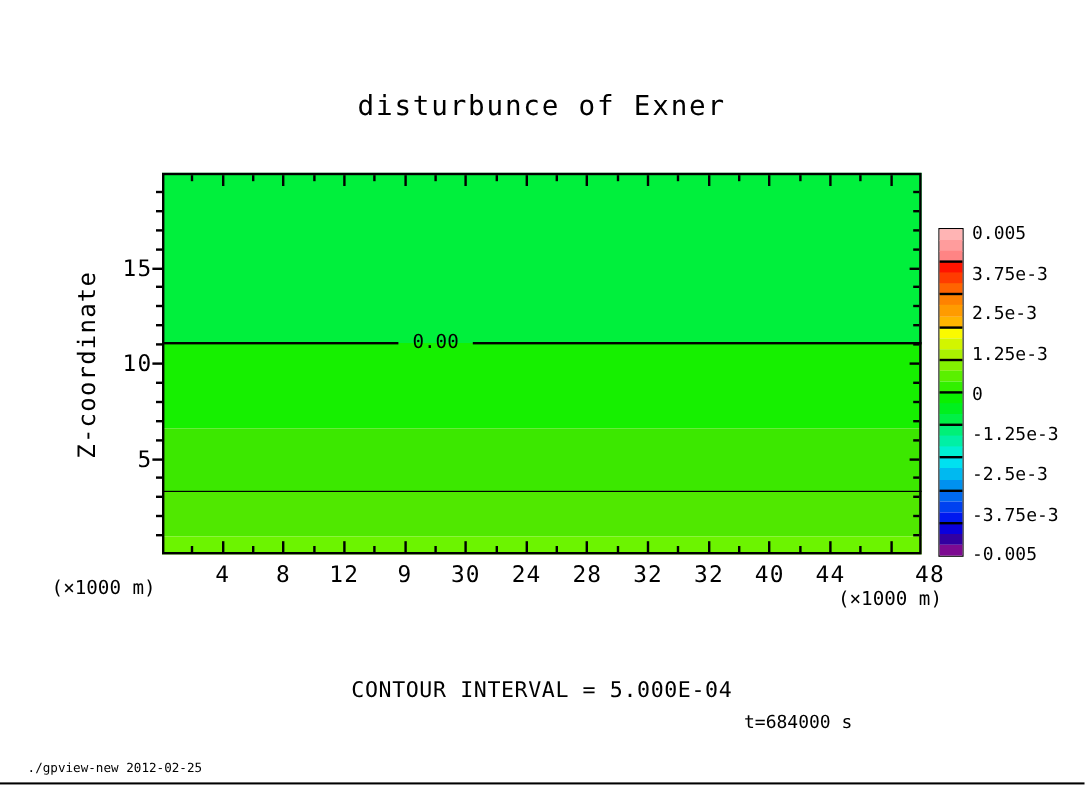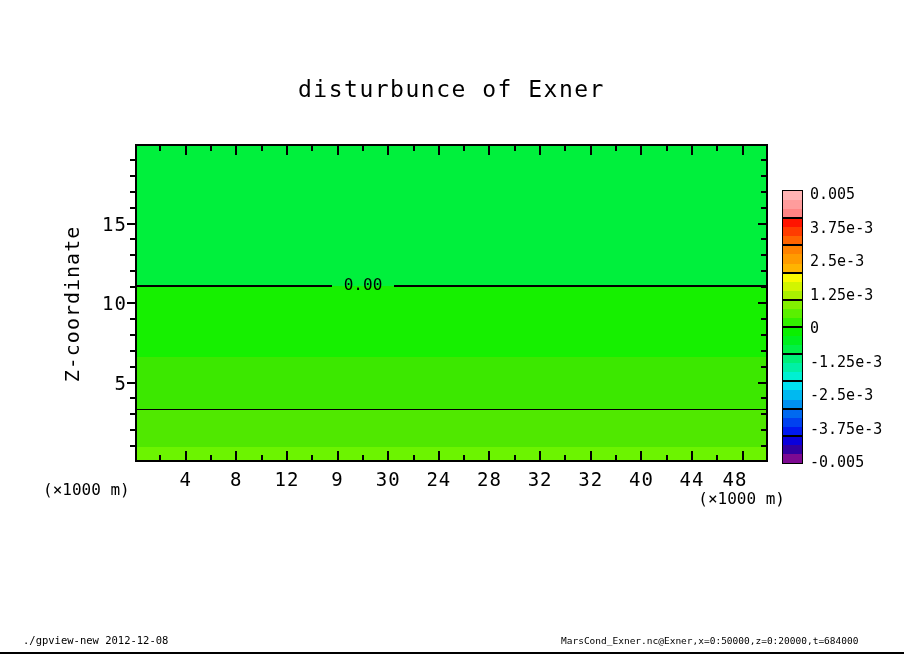--- a/index.html
+++ b/index.html
@@ -154,21 +154,21 @@
         <div class="xlab" style="left: 77.28px;">8</div>
         <div class="xlab" style="left: 127.92px;">12</div>
         <div class="xlab" style="left: 178.56px;">9</div>
         <div class="xlab" style="left: 229.2px;">30</div>
         <div class="xlab" style="left: 279.84px;">24</div>
         <div class="xlab" style="left: 330.48px;">28</div>
         <div class="xlab" style="left: 381.12px;">32</div>
         <div class="xlab" style="left: 431.76px;">32</div>
         <div class="xlab" style="left: 482.4px;">40</div>
         <div class="xlab" style="left: 533.04px;">44</div>
-        <div class="xlab" style="left: 576px;">48</div>
+        <div class="xlab" style="left: 616px;">48</div>
       </div>
     <div id="zlabels">
         <div class="zlab" style="top: 227.5px;">5</div>
         <div class="zlab" style="top: 148px;">10</div>
         <div class="zlab" style="top: 68.5px;">15</div>
       </div>
     <div class="z-title">Z-coordinate</div>
     <div class="x-unit">(×1000 m)</div>
     <div class="z-unit">(×1000 m)</div>
   </div>
@@ -221,16 +221,17 @@
         <div class="cb-lab" style="top: 61px;">2.5e-3</div>
         <div class="cb-lab" style="top: 94.5px;">1.25e-3</div>
         <div class="cb-lab" style="top: 128px;">0</div>
         <div class="cb-lab" style="top: 161.5px;">-1.25e-3</div>
         <div class="cb-lab" style="top: 195px;">-2.5e-3</div>
         <div class="cb-lab" style="top: 228.5px;">-3.75e-3</div>
         <div class="cb-lab" style="top: 262px;">-0.005</div>
       </div>
   </div>
 
-  <div class="footer-left">./gpview-new  2012-12-08</div>
-  <div class="footer-right">MarsCond_Exner.nc@Exner,x=0:50000,z=0:20000,t=684000</div>
+  <div class="ci-text">CONTOUR INTERVAL = 5.000E-04</div>
+  <div class="time-text">t=684000 s</div>
+  <div class="footer-left">./gpview-new  2012-02-25</div>
   <div class="bottom-rule"></div>
 </div>
 
 </body></html>

